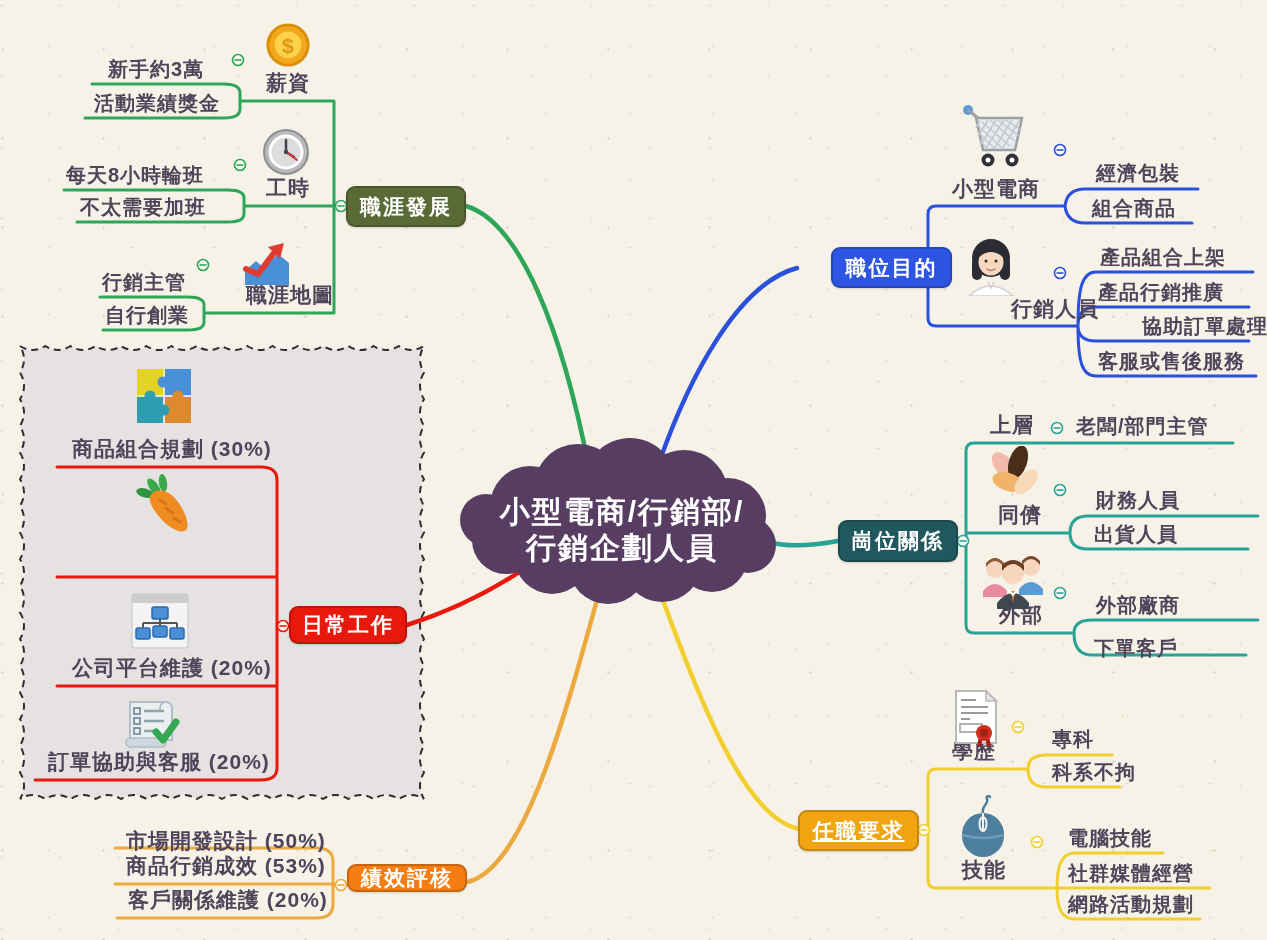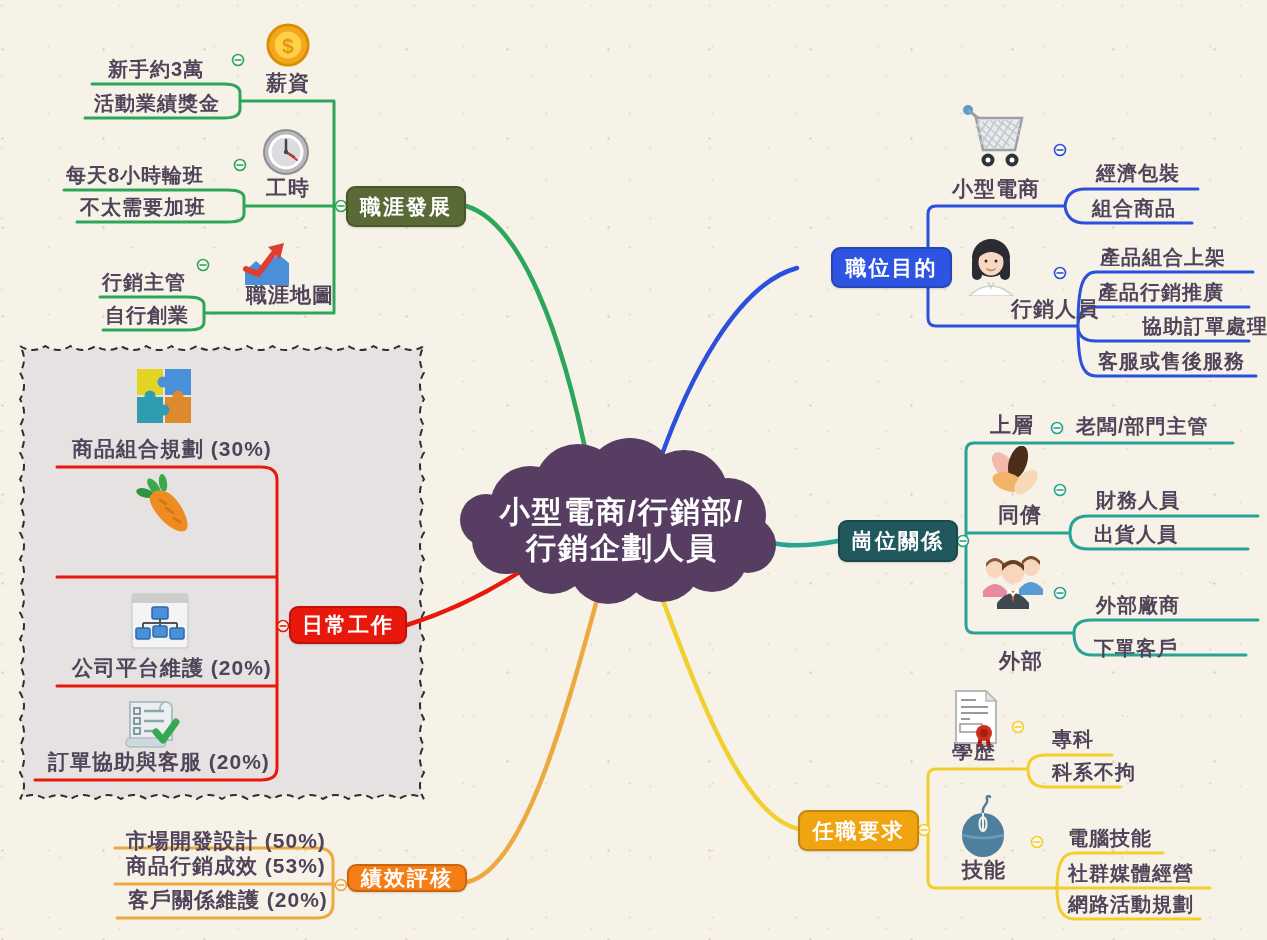--- a/index.html
+++ b/index.html
@@ -170,21 +170,21 @@
   </svg>
 
   <div class="central-label">
     <div>小型電商/行銷部/</div>
     <div>行銷企劃人員</div>
   </div>
 
   <div class="topic" style="left: 346px; top: 186px; width: 120px; height: 41px; background: rgb(90, 106, 54);">職涯發展</div>
   <div class="topic" style="left: 831px; top: 247px; width: 121px; height: 41px; background: rgb(46, 85, 226);">職位目的</div>
   <div class="topic" style="left: 838px; top: 520px; width: 120px; height: 42px; background: rgb(32, 88, 94);">崗位關係</div>
-  <div class="topic" style="left: 798px; top: 810px; width: 121px; height: 41px; background: rgb(240, 164, 16);">任職要求</div>
+  <div class="topic" style="left: 798px; top: 810px; width: 121px; height: 41px; background: rgb(240, 164, 16); text-decoration: underline;">任職要求</div>
   <div class="topic" style="left: 289px; top: 606px; width: 118px; height: 38px; background: rgb(233, 24, 12);">日常工作</div>
   <div class="topic" style="left: 347px; top: 864px; width: 120px; height: 28px; background: rgb(245, 125, 20);">績效評核</div>
 
   <div class="lbl parent" style="left:266px;top:70px;">薪資</div>
   <div class="lbl" style="left:108px;top:56px;">新手約3萬</div>
   <div class="lbl" style="left:94px;top:90px;">活動業績獎金</div>
   <div class="lbl parent" style="left:266px;top:175px;">工時</div>
   <div class="lbl" style="left:66px;top:162px;">每天8小時輪班</div>
   <div class="lbl" style="left:80px;top:194px;">不太需要加班</div>
   <div class="lbl parent" style="left:246px;top:282px;">職涯地圖</div>
@@ -198,21 +198,21 @@
   <div class="lbl" style="left:1100px;top:244px;">產品組合上架</div>
   <div class="lbl" style="left:1098px;top:279px;">產品行銷推廣</div>
   <div class="lbl" style="left:1098px;top:313px;margin-left:44px;">協助訂單處理</div>
   <div class="lbl" style="left:1098px;top:348px;">客服或售後服務</div>
 
   <div class="lbl parent" style="left:990px;top:412px;">上層</div>
   <div class="lbl" style="left:1076px;top:413px;">老闆/部門主管</div>
   <div class="lbl parent" style="left:998px;top:502px;">同儕</div>
   <div class="lbl" style="left:1096px;top:487px;">財務人員</div>
   <div class="lbl" style="left:1094px;top:521px;">出貨人員</div>
-  <div class="lbl parent" style="left:999px;top:602px;margin-top:46px;">外部</div>
+  <div class="lbl parent" style="left:999px;top:602px;">外部</div>
   <div class="lbl" style="left:1096px;top:592px;">外部廠商</div>
   <div class="lbl" style="left:1094px;top:627px;margin-top:8px;">下單客戶</div>
 
   <div class="lbl parent" style="left:952px;top:738px;">學歷</div>
   <div class="lbl" style="left:1052px;top:726px;">專科</div>
   <div class="lbl" style="left:1052px;top:759px;">科系不拘</div>
   <div class="lbl parent" style="left:962px;top:857px;">技能</div>
   <div class="lbl" style="left:1068px;top:825px;">電腦技能</div>
   <div class="lbl" style="left:1068px;top:860px;">社群媒體經營</div>
   <div class="lbl" style="left:1068px;top:891px;">網路活動規劃</div>

